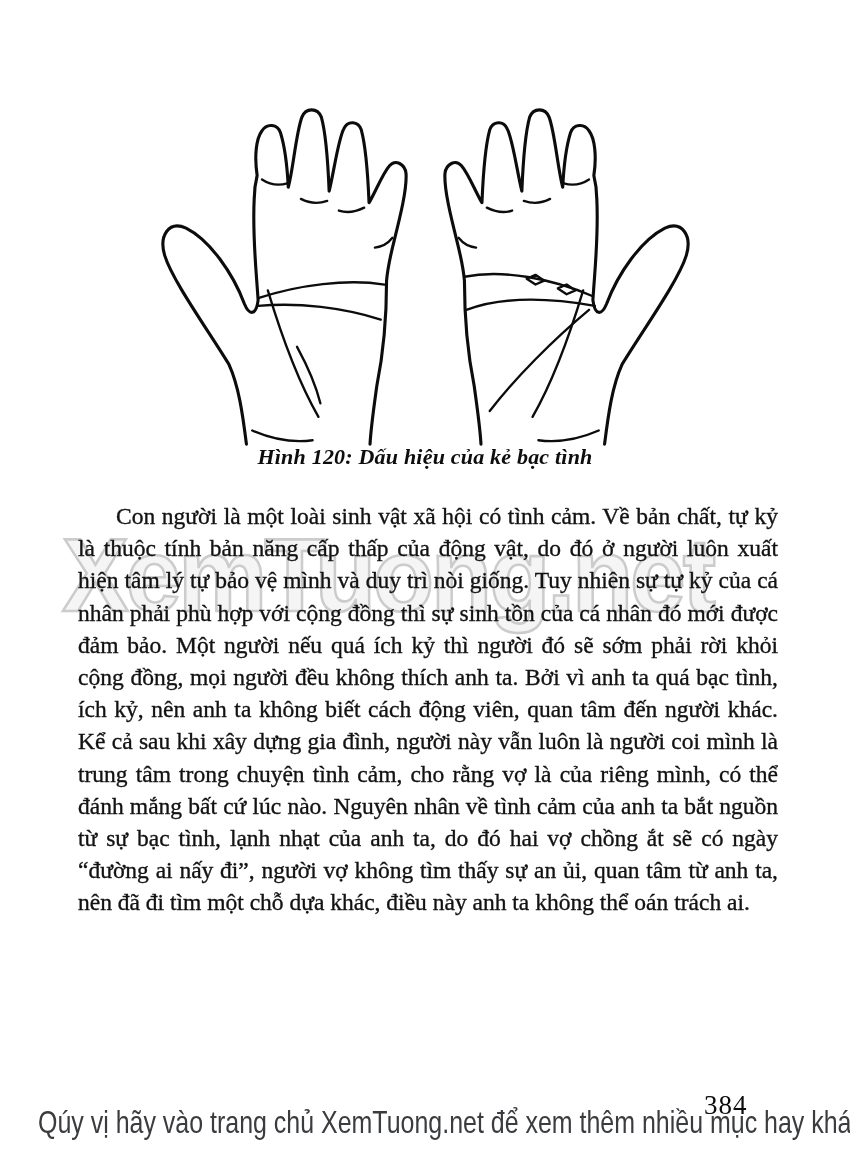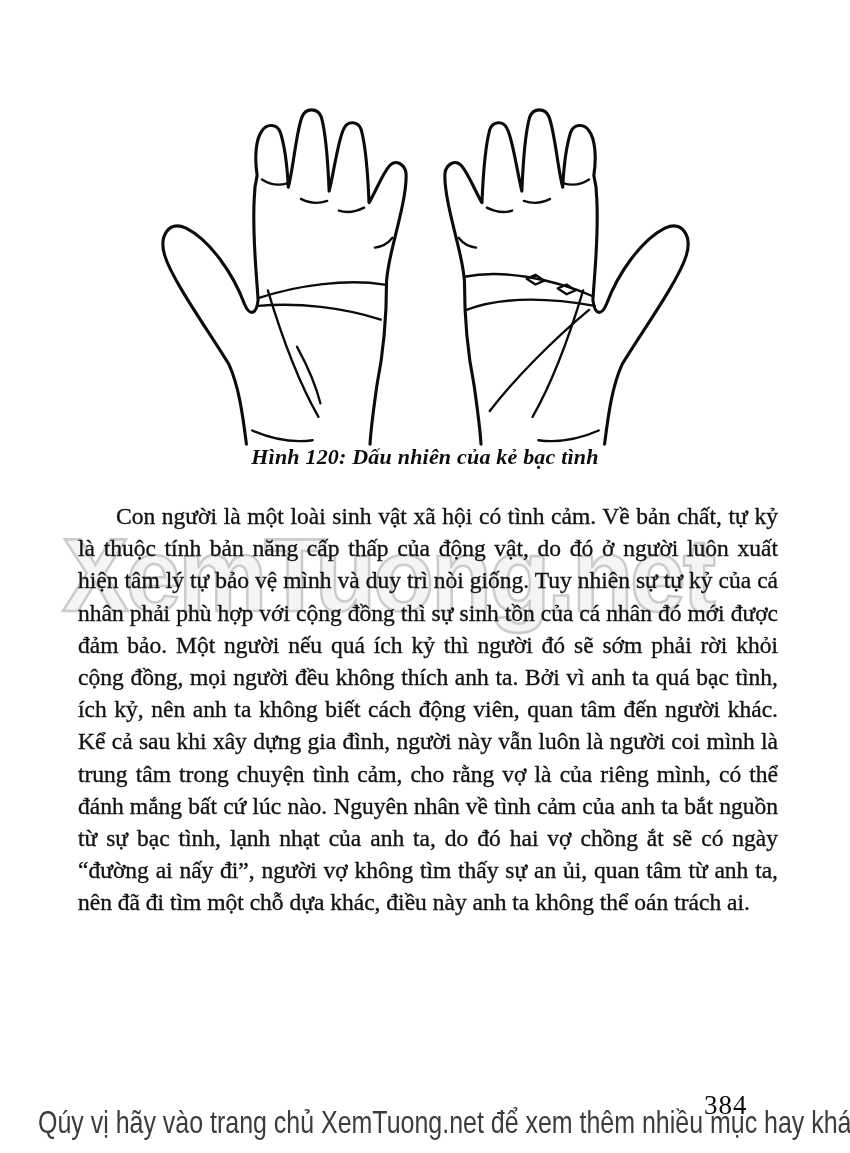--- a/index.html
+++ b/index.html
@@ -149,21 +149,21 @@
         <path d="M 158 232 l 9 -6 l 9 4 l -9 6 z"></path>
         <path d="M 112 128 q 12 8 26 4"></path>
         <path d="M 152 148 q 13 7 27 2"></path>
         <path d="M 191 160 q 12 4 26 -3"></path>
         <path d="M 228 198 q 11 -1 18 -10"></path>
         <path d="M 102 386 q 32 14 62 10"></path>
       </g>
     </svg>
   </div>
 
-  <div class="caption">Hình 120: Dấu nhiên của kẻ bạc tình</div>
+  <div class="caption">Hình 120: Dấu hiệu của kẻ bạc tình</div>
 
   <div class="watermark">XemTuong.net</div>
 
   <div class="bodytext">
     <p class="indent">Con người là một loài sinh vật xã hội có tình cảm. Về bản chất, tự kỷ là thuộc tính bản năng cấp thấp của động vật, do đó ở người luôn xuất hiện tâm lý tự bảo vệ mình và duy trì nòi giống. Tuy nhiên sự tự kỷ của cá nhân phải phù hợp với cộng đồng thì sự sinh tồn của cá nhân đó mới được đảm bảo. Một người nếu quá ích kỷ thì người đó sẽ sớm phải rời khỏi cộng đồng, mọi người đều không thích anh ta. Bởi vì anh ta quá bạc tình, ích kỷ, nên anh ta không biết cách động viên, quan tâm đến người khác. Kể cả sau khi xây dựng gia đình, người này vẫn luôn là người coi mình là trung tâm trong chuyện tình cảm, cho rằng vợ là của riêng mình, có thể đánh mắng bất cứ lúc nào. Nguyên nhân về tình cảm của anh ta bắt nguồn từ sự bạc tình, lạnh nhạt của anh ta, do đó hai vợ chồng ắt sẽ có ngày “đường ai nấy đi”, người vợ không tìm thấy sự an ủi, quan tâm từ anh ta, nên đã đi tìm một chỗ dựa khác, điều này anh ta không thể oán trách ai.</p>
   </div>
 
   <div class="pagenum">384</div>
 
   <div class="footer">Qúy vị hãy vào trang chủ XemTuong.net để xem thêm nhiều mục hay khác</div>

